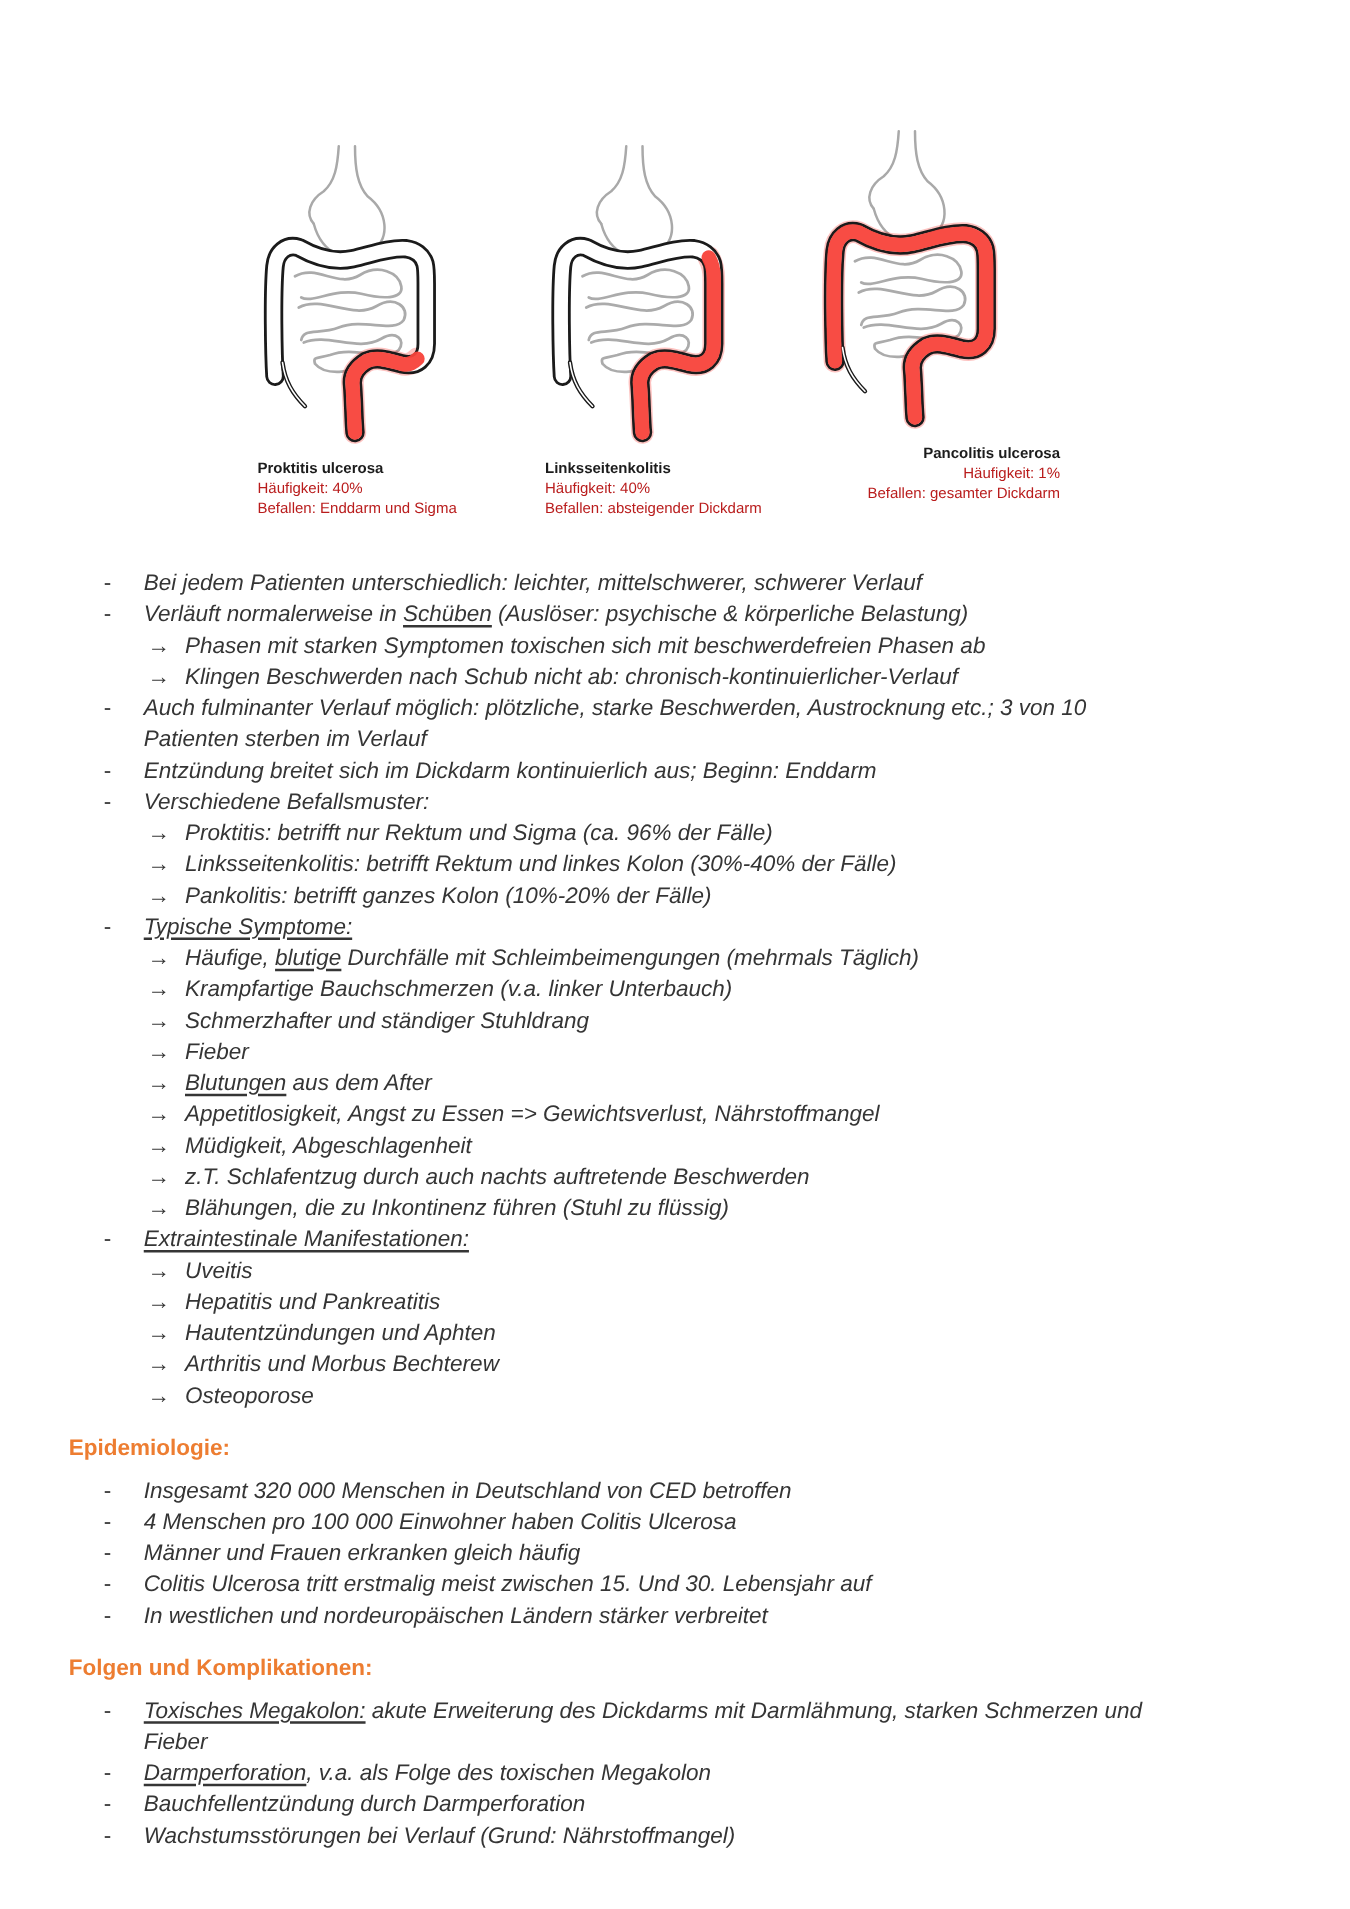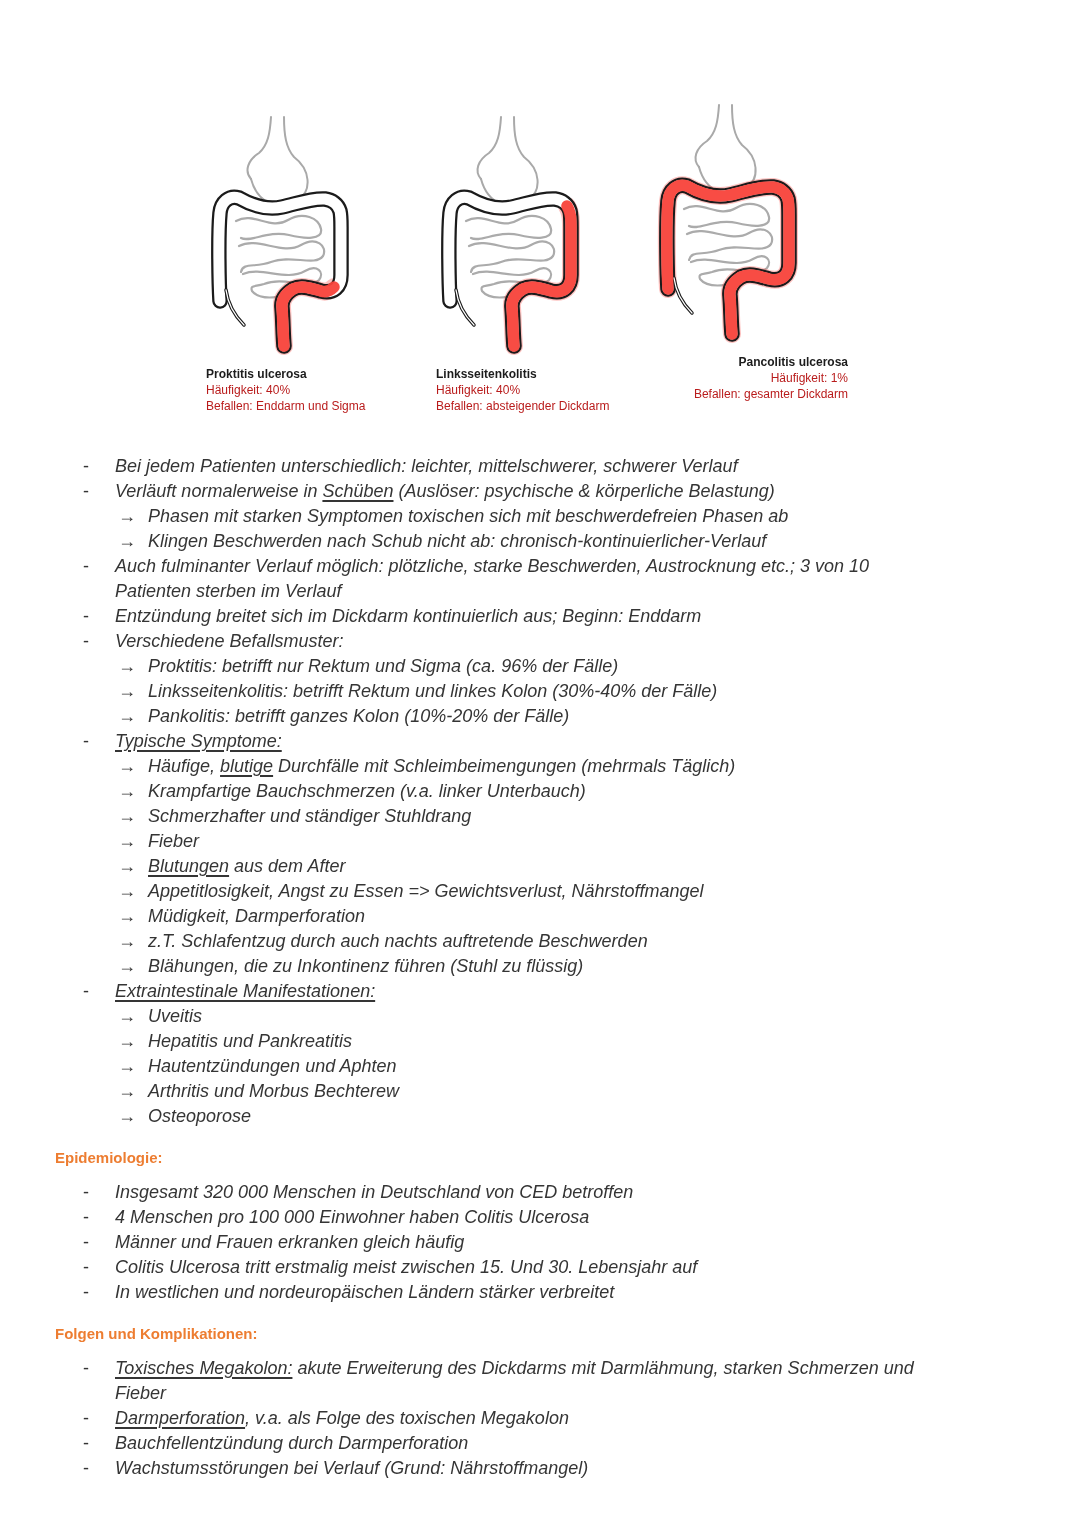--- a/index.html
+++ b/index.html
@@ -18,21 +18,21 @@
   .cap-line{font-size:12px;color:#b91c1c;line-height:16px;}
   
   .doc-body{margin:28px 55px 0 83px;}
   .li{display:flex;font-size:18px;line-height:25px;}
   .li .marker{flex:0 0 32px;width:32px;}
   .li.level2{margin-left:35px;}
   .li.level2 .marker{flex:0 0 30px;width:30px;}
   .li-text{flex:1;min-width:0;font-style:italic;}
   .li-text u{text-decoration-thickness:1.5px;text-underline-offset:3px;}
   .section-heading{
-    font-size:15px;font-weight:bold;color:#ED7D31;
+    font-size:18px;font-weight:bold;color:#ED7D31;
     line-height:26px;margin:16px 0 9px -28px;
   }
 </style>
 </head>
 <body>
 
 <div class="figures-row">
 
   <figure class="fig" style="margin:12px;">
     <svg width="165" height="250" viewBox="0 0 165 240">
@@ -175,21 +175,21 @@
       <div class="li level2">
         <span class="marker">→</span>
         <span class="li-text"><u>Blutungen</u><span> aus dem After</span></span>
       </div>
       <div class="li level2">
         <span class="marker">→</span>
         <span class="li-text"><span>Appetitlosigkeit, Angst zu Essen =&gt; Gewichtsverlust, Nährstoffmangel</span></span>
       </div>
       <div class="li level2">
         <span class="marker">→</span>
-        <span class="li-text"><span>Müdigkeit, Darmperforation</span></span>
+        <span class="li-text"><span>Müdigkeit, Abgeschlagenheit</span></span>
       </div>
       <div class="li level2">
         <span class="marker">→</span>
         <span class="li-text"><span>z.T. Schlafentzug durch auch nachts auftretende Beschwerden</span></span>
       </div>
       <div class="li level2">
         <span class="marker">→</span>
         <span class="li-text"><span>Blähungen, die zu Inkontinenz führen (Stuhl zu flüssig)</span></span>
       </div>
       <div class="li level1">

